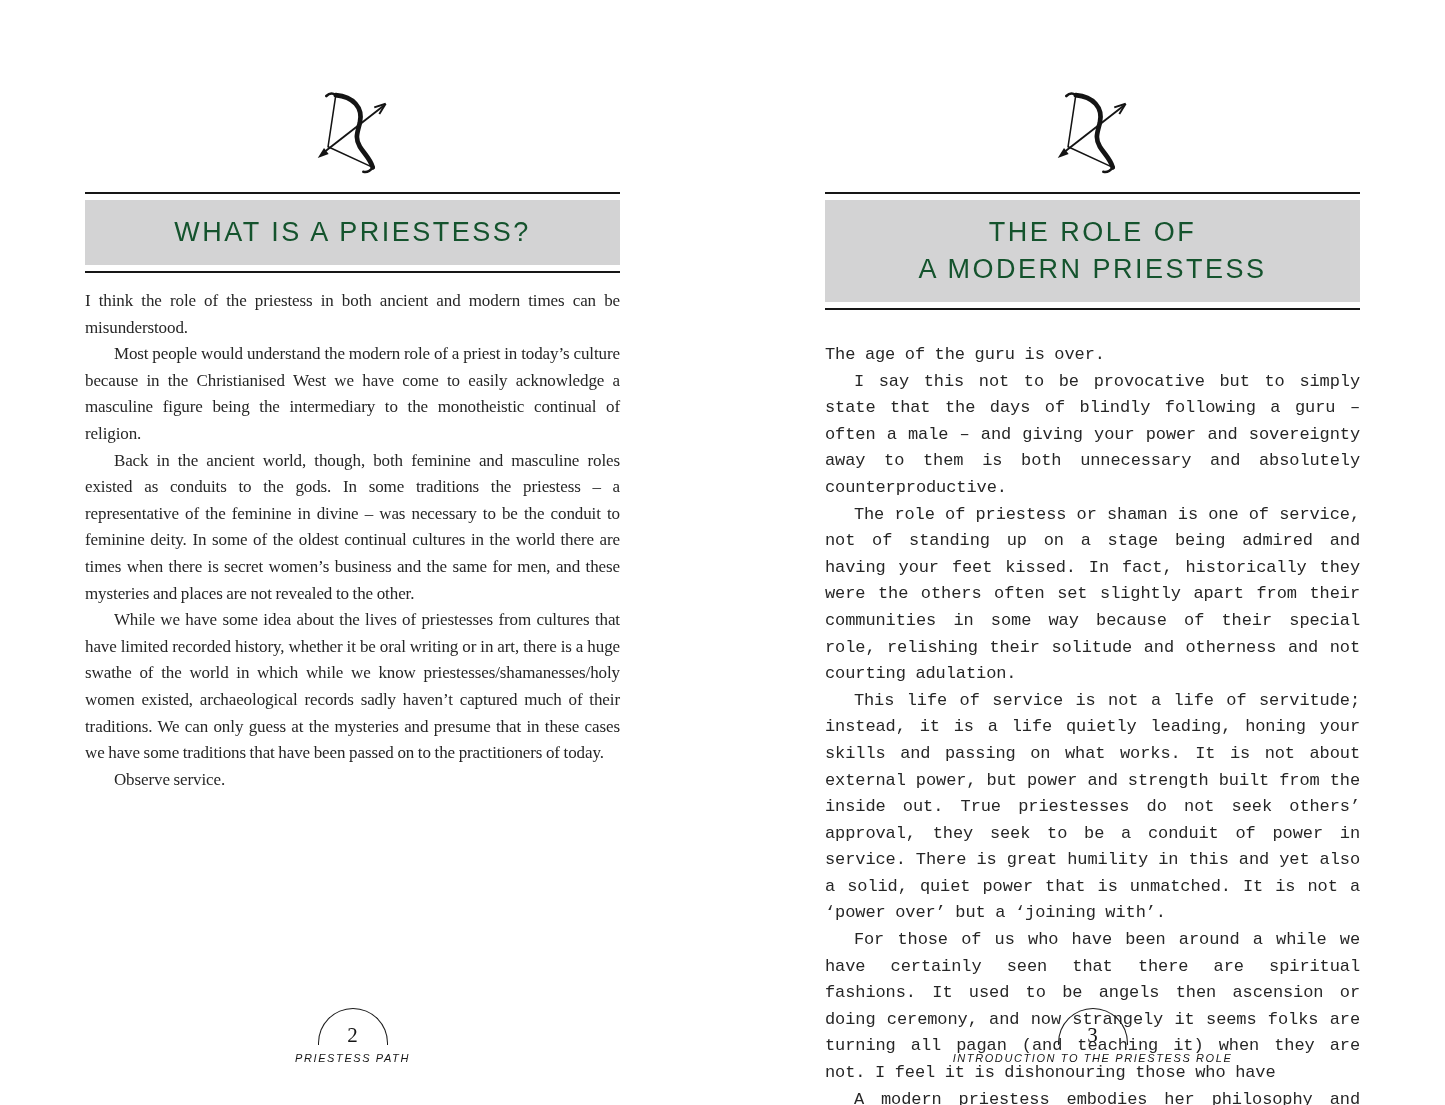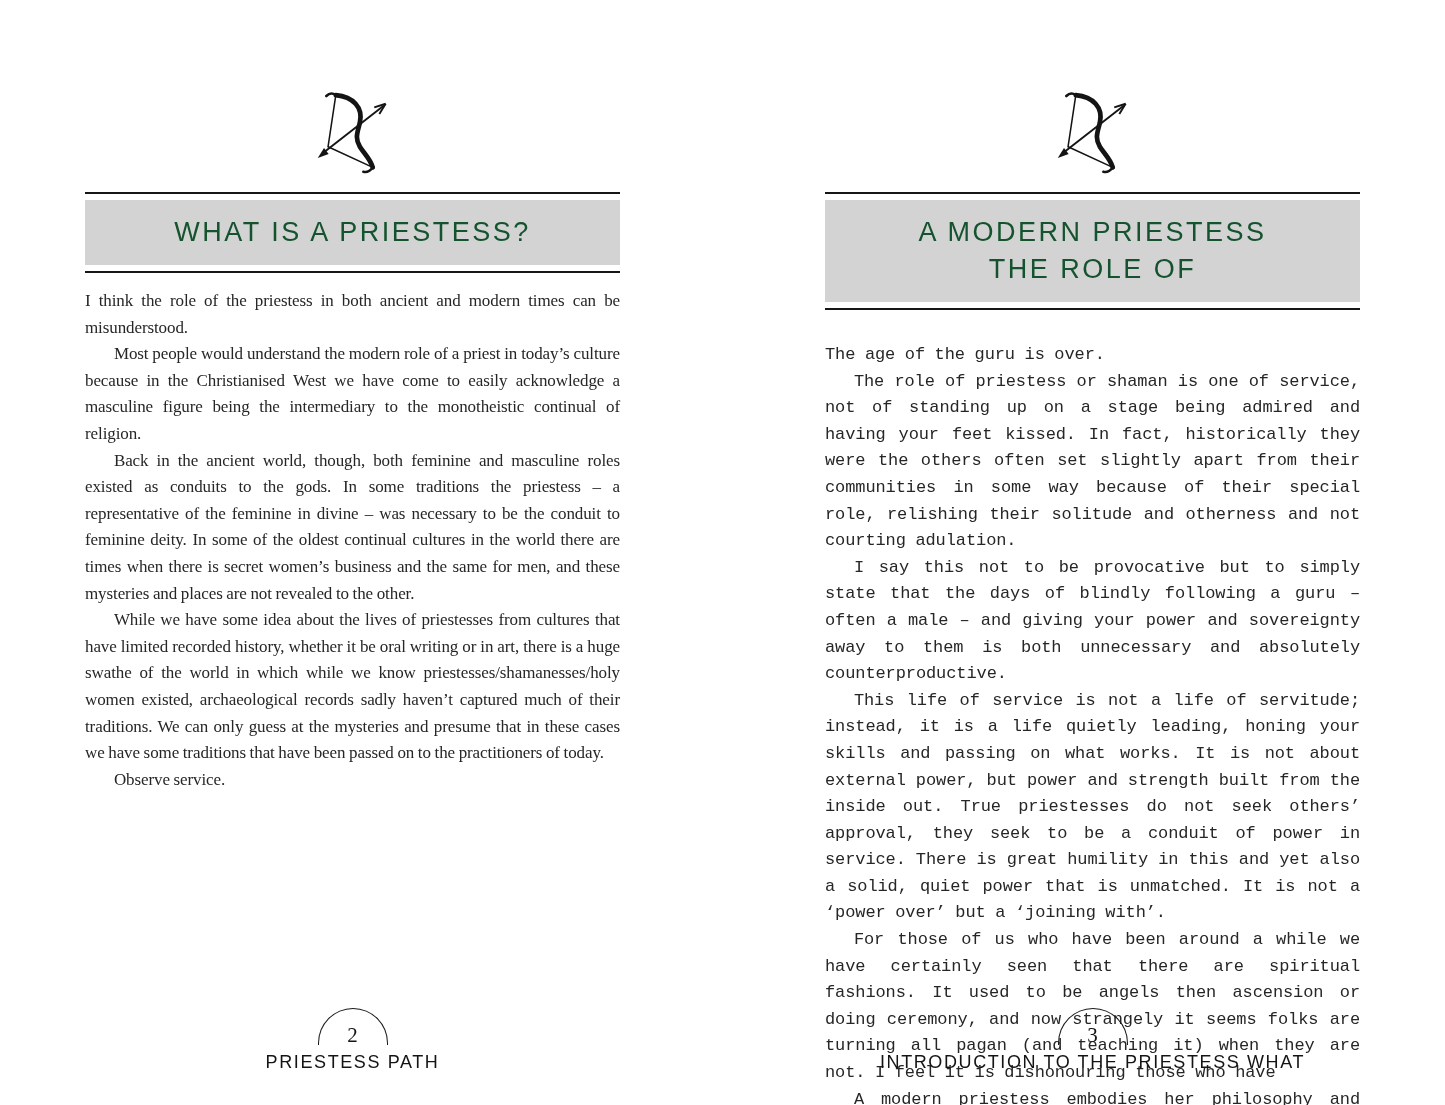--- a/index.html
+++ b/index.html
@@ -55,23 +55,24 @@
     position:relative;
   }
   .pnum {
     position:absolute; left:0; right:0; bottom:-3px;
     font-size:21px; color:#141414;
     font-family:"Liberation Serif", serif;
   }
   .flabel {
     margin-top:7px;
     font-family:"Liberation Sans", sans-serif;
-    font-size:18px;
+    font-size:11px;
     letter-spacing:1.6px;
     color:#141414;
+    font-style:italic;
   }
 </style>
 </head>
 <body>
 
 <div>
 
   <section class="page" id="page-left">
     <div class="ornament">
       <svg viewBox="0 0 100 100" fill="none" stroke="#141414">
@@ -117,35 +118,35 @@
         <polyline points="30,6 21,66 73,90" stroke-width="1.8"></polyline>
         <line x1="14" y1="74" x2="86" y2="18" stroke-width="2.2"></line>
         <line x1="88" y1="16" x2="74.7" y2="20.3" stroke-width="2.2"></line>
         <line x1="88" y1="16" x2="80.6" y2="27.9" stroke-width="2.2"></line>
         <polygon points="9,79 21.7,74.5 16.3,67.5" fill="#141414" stroke="none"></polygon>
       </svg>
     </div>
 
     <div class="rule top"></div>
     <div class="banner">
+      <span class="title-line">THE ROLE OF</span>
       <span class="title-line">A MODERN PRIESTESS</span>
-      <span class="title-line">THE ROLE OF</span>
     </div>
     <div class="rule bottom"></div>
 
     <div class="body">
       <p>The age of the guru is over.</p>
+      <p class="ind">I say this not to be provocative but to simply state that the days of blindly following a guru – often a male – and giving your power and sovereignty away to them is both unnecessary and absolutely counterproductive.</p>
       <p class="ind">The role of priestess or shaman is one of service, not of standing up on a stage being admired and having your feet kissed. In fact, historically they were the others often set slightly apart from their communities in some way because of their special role, relishing their solitude and otherness and not courting adulation.</p>
-      <p class="ind">I say this not to be provocative but to simply state that the days of blindly following a guru – often a male – and giving your power and sovereignty away to them is both unnecessary and absolutely counterproductive.</p>
       <p class="ind">This life of service is not a life of servitude; instead, it is a life quietly leading, honing your skills and passing on what works. It is not about external power, but power and strength built from the inside out. True priestesses do not seek others’ approval, they seek to be a conduit of power in service. There is great humility in this and yet also a solid, quiet power that is unmatched. It is not a ‘power over’ but a ‘joining with’.</p>
       <p class="ind">For those of us who have been around a while we have certainly seen that there are spiritual fashions. It used to be angels then ascension or doing ceremony, and now strangely it seems folks are turning all pagan (and teaching it) when they are not. I feel it is dishonouring those who have</p>
       <p class="ind">A modern priestess embodies her philosophy and shares tools and skills to make the lives of those she serves better. If someone tells you they are a priestess ask them to tell you how that title came about, then you can decide whether or not they have earned that title. It’s a jungle out there now. Observe.</p>
     </div>
 
     <footer class="footer">
       <div class="arc">
         <span class="pnum">3</span>
       </div>
-      <div class="flabel">INTRODUCTION TO THE PRIESTESS WHAT</div>
+      <div class="flabel">INTRODUCTION TO THE PRIESTESS ROLE</div>
     </footer>
   </section>
 
 </div>
 
 </body></html>

